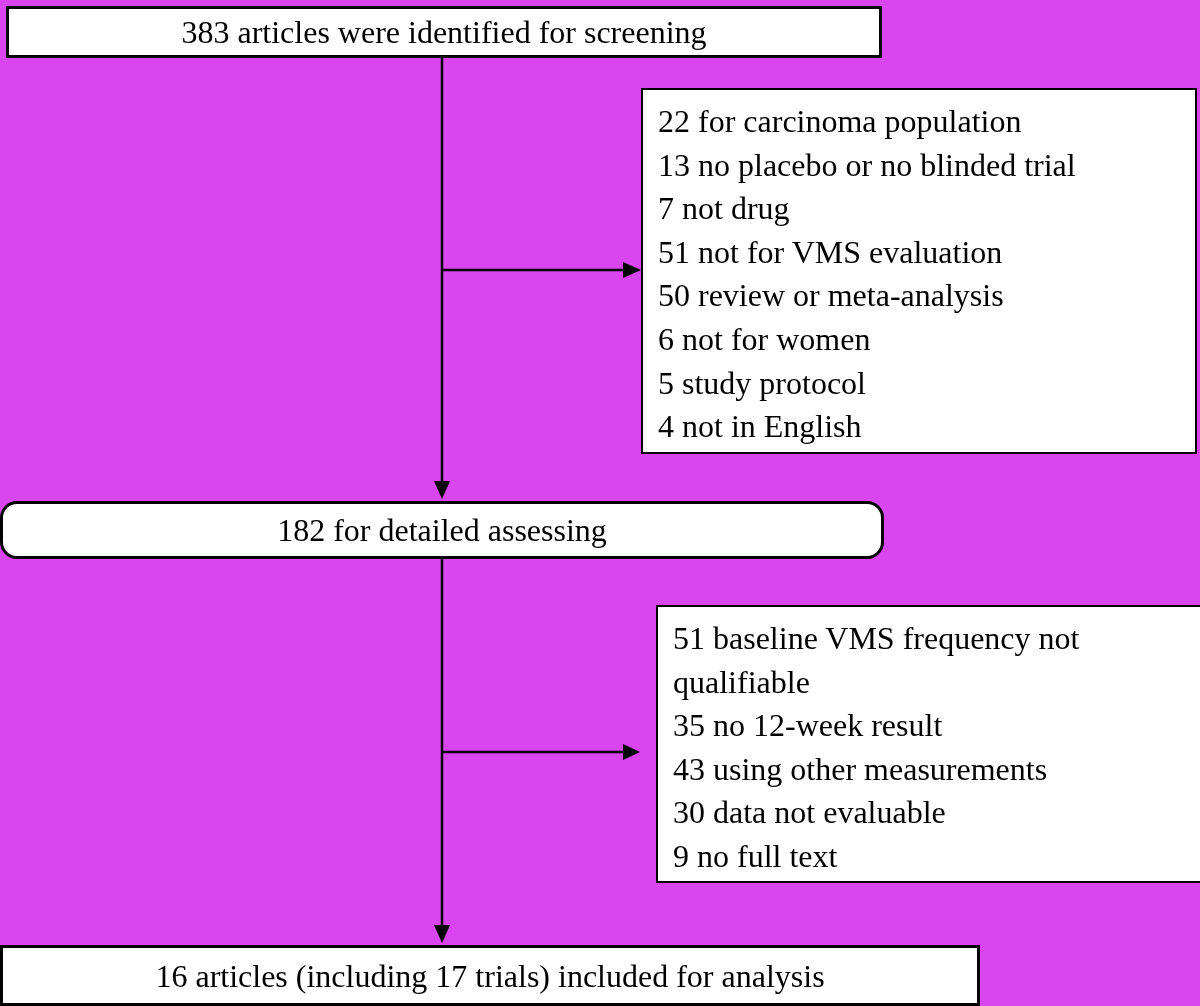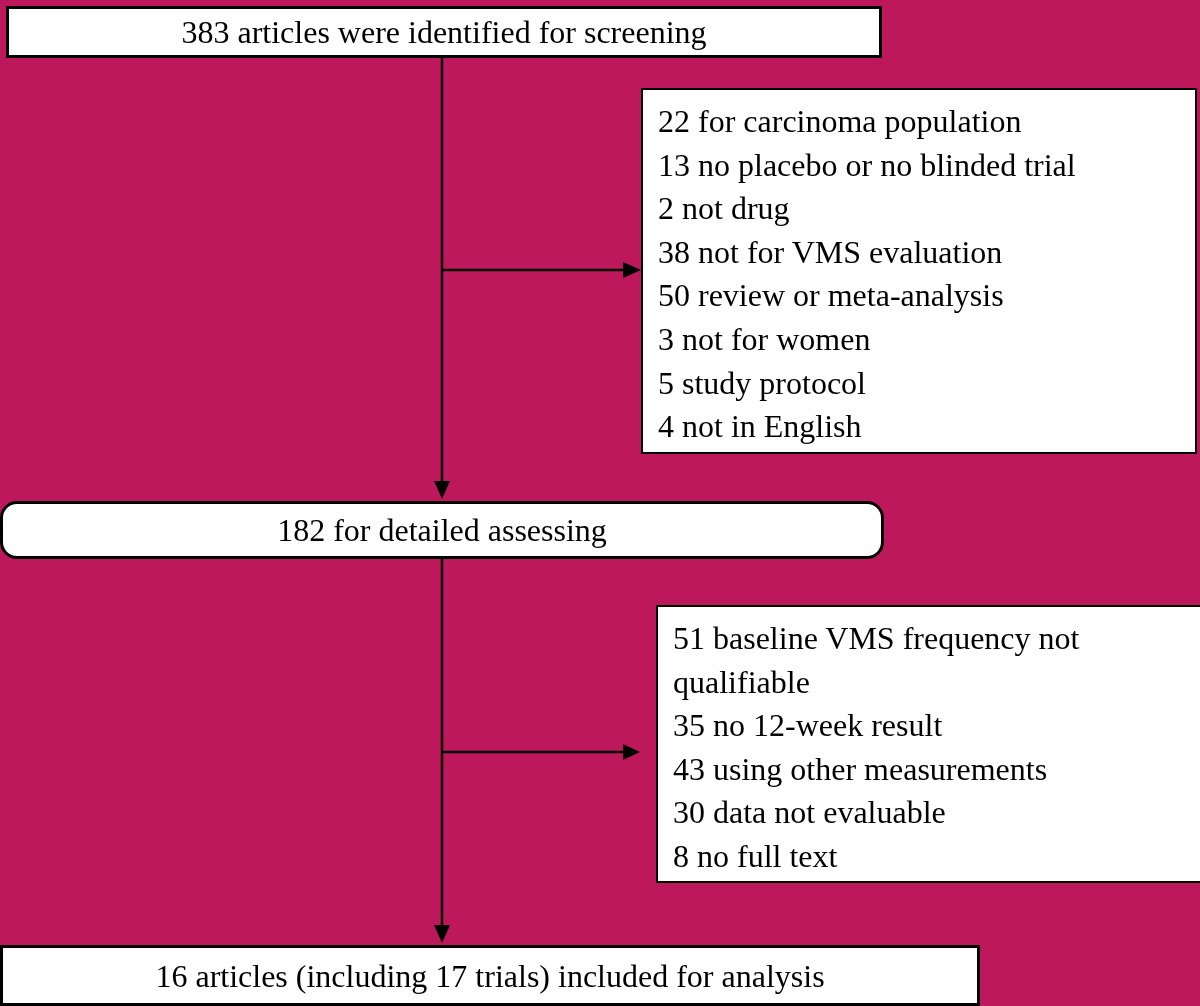--- a/index.html
+++ b/index.html
@@ -4,21 +4,21 @@
 <style>
   html, body {
     margin: 0;
     padding: 0;
     background: #ffffff;
   }
   .canvas {
     position: relative;
     width: 1200px;
     height: 1006px;
-    background: #be185d;
+    background: #d946ef;
     font-family: "Liberation Serif", "DejaVu Serif", serif;
     color: #000000;
     overflow: hidden;
   }
   .node {
     position: absolute;
     box-sizing: border-box;
     background: #ffffff;
     font-size: 32px;
     line-height: 1.25;
@@ -73,37 +73,37 @@
     <polygon points="623,744 623,760 640,752" fill="#000000"></polygon>
   </svg>
 
   <div class="node main-box" id="box-screening">
     <span>383 articles were identified for screening</span>
   </div>
 
   <div class="node side-box" id="box-excl-1">
     <div class="reason">22 for carcinoma population</div>
     <div class="reason">13 no placebo or no blinded trial</div>
-    <div class="reason">2 not drug</div>
-    <div class="reason">38 not for VMS evaluation</div>
+    <div class="reason">7 not drug</div>
+    <div class="reason">51 not for VMS evaluation</div>
     <div class="reason">50 review or meta-analysis</div>
-    <div class="reason">3 not for women</div>
+    <div class="reason">6 not for women</div>
     <div class="reason">5 study protocol</div>
     <div class="reason">4 not in English</div>
   </div>
 
   <div class="node main-box" id="box-detailed">
     <span>182 for detailed assessing</span>
   </div>
 
   <div class="node side-box" id="box-excl-2">
     <div class="reason">51 baseline VMS frequency not qualifiable</div>
     <div class="reason">35 no 12-week result</div>
     <div class="reason">43 using other measurements</div>
     <div class="reason">30 data not evaluable</div>
-    <div class="reason">8 no full text</div>
+    <div class="reason">9 no full text</div>
   </div>
 
   <div class="node main-box" id="box-included">
     <span>16 articles (including 17 trials) included for analysis</span>
   </div>
 
 </div>
 
 </body></html>

